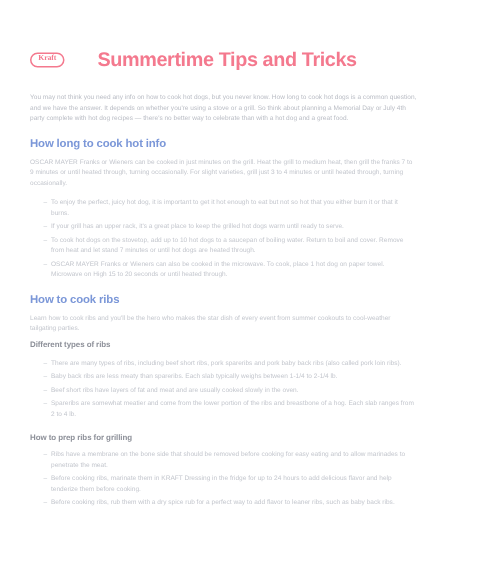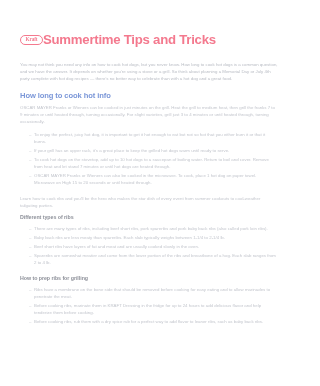--- a/index.html
+++ b/index.html
@@ -18,21 +18,21 @@
     height: 386px;
     background: #ffffff;
     box-sizing: border-box;
     padding: 24px 20px 0 20px;
     position: relative;
   }
   
   .title-row {
     display: flex;
     align-items: center;
-    gap: 0;
+    gap: 22px;
     margin: 0 0 5px 0;
   }
   .kraft-logo {
     flex: 0 0 auto;
     width: 23px;
     height: 10px;
     border: 1.2px solid #f4798e;
     border-radius: 6px;
     display: flex;
     align-items: center;
@@ -128,20 +128,21 @@
 
   <h2 class="sec-head">How long to cook hot info</h2>
   <p class="sec-para">OSCAR MAYER Franks or Wieners can be cooked in just minutes on the grill. Heat the grill to medium heat, then grill the franks 7 to 9 minutes or until heated through, turning occasionally. For slight varieties, grill just 3 to 4 minutes or until heated through, turning occasionally.</p>
   <ul class="bullets block-gap-1">
     <li>To enjoy the perfect, juicy hot dog, it is important to get it hot enough to eat but not so hot that you either burn it or that it burns.</li>
     <li>If your grill has an upper rack, it's a great place to keep the grilled hot dogs warm until ready to serve.</li>
     <li>To cook hot dogs on the stovetop, add up to 10 hot dogs to a saucepan of boiling water. Return to boil and cover. Remove from heat and let stand 7 minutes or until hot dogs are heated through.</li>
     <li>OSCAR MAYER Franks or Wieners can also be cooked in the microwave. To cook, place 1 hot dog on paper towel. Microwave on High 15 to 20 seconds or until heated through.</li>
   </ul>
 
+  <h2 class="sec-head">How to cook ribs</h2>
   <p class="sec-para">Learn how to cook ribs and you'll be the hero who makes the star dish of every event from summer cookouts to cool-weather tailgating parties.</p>
 
   <h3 class="sub-head">Different types of ribs</h3>
   <ul class="bullets block-gap-2">
     <li>There are many types of ribs, including beef short ribs, pork spareribs and pork baby back ribs (also called pork loin ribs).</li>
     <li>Baby back ribs are less meaty than spareribs. Each slab typically weighs between 1-1/4 to 2-1/4 lb.</li>
     <li>Beef short ribs have layers of fat and meat and are usually cooked slowly in the oven.</li>
     <li>Spareribs are somewhat meatier and come from the lower portion of the ribs and breastbone of a hog. Each slab ranges from 2 to 4 lb.</li>
   </ul>
 

